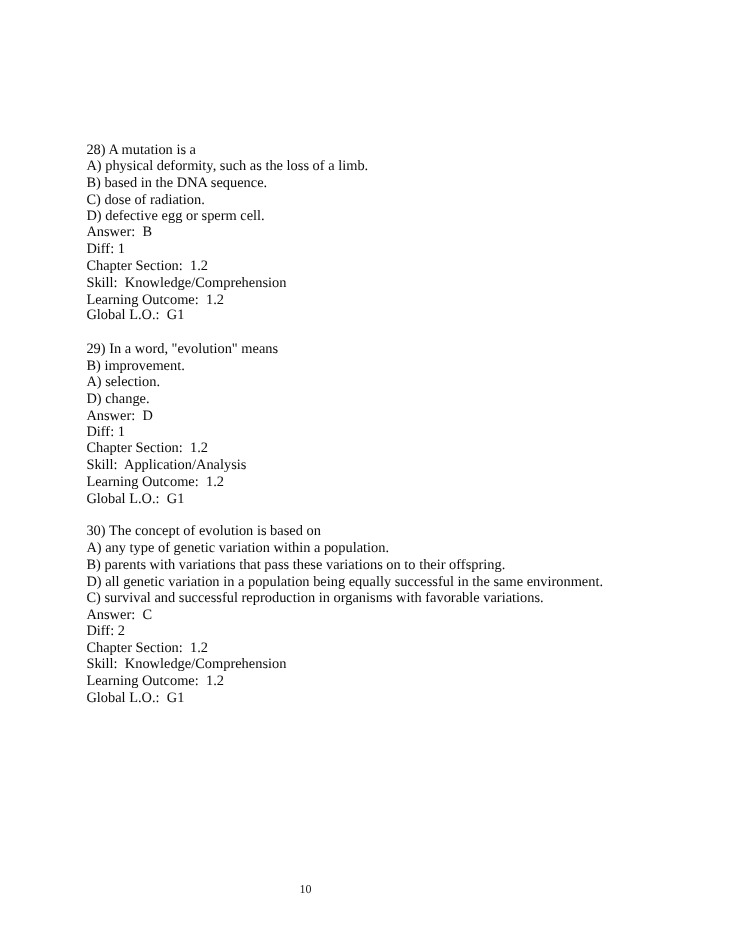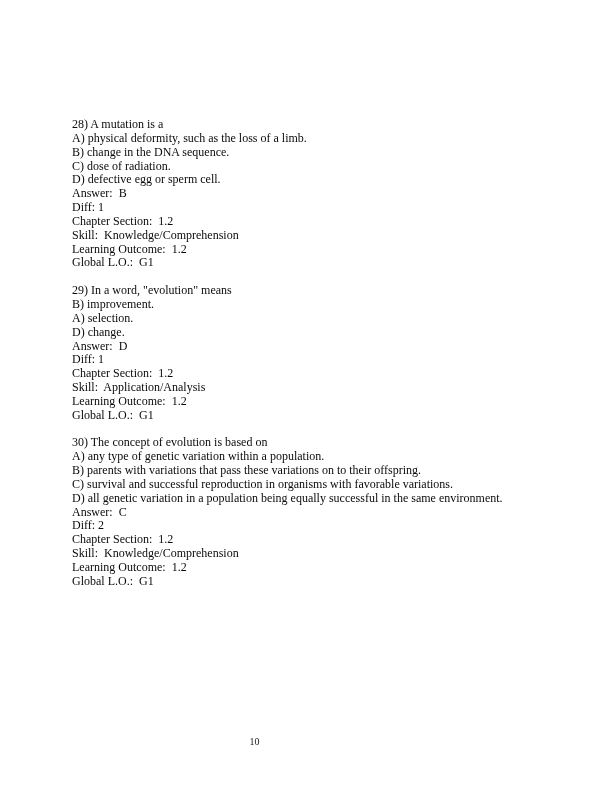--- a/index.html
+++ b/index.html
@@ -60,21 +60,21 @@
 </head>
 <body>
 
 <div class="page">
 
   <div class="content">
 
     <div class="question">
       <div class="line">28) A mutation is a</div>
       <div class="line">A) physical deformity, such as the loss of a limb.</div>
-      <div class="line">B) change in the DNA sequence.</div>
+      <div class="line">B) based in the DNA sequence.</div>
       <div class="line">C) dose of radiation.</div>
       <div class="line">D) defective egg or sperm cell.</div>
       <div class="line">Answer:  B</div>
       <div class="line">Diff: 1</div>
       <div class="line">Chapter Section:  1.2</div>
       <div class="line">Skill:  Knowledge/Comprehension</div>
       <div class="line">Learning Outcome:  1.2</div>
       <div class="line">Global L.O.:  G1</div>
     </div>
 
@@ -88,22 +88,22 @@
       <div class="line">Chapter Section:  1.2</div>
       <div class="line">Skill:  Application/Analysis</div>
       <div class="line">Learning Outcome:  1.2</div>
       <div class="line">Global L.O.:  G1</div>
     </div>
 
     <div class="question">
       <div class="line">30) The concept of evolution is based on</div>
       <div class="line">A) any type of genetic variation within a population.</div>
       <div class="line">B) parents with variations that pass these variations on to their offspring.</div>
+      <div class="line">D) all genetic variation in a population being equally successful in the same environment.</div>
       <div class="line">C) survival and successful reproduction in organisms with favorable variations.</div>
-      <div class="line">D) all genetic variation in a population being equally successful in the same environment.</div>
       <div class="line">Answer:  C</div>
       <div class="line">Diff: 2</div>
       <div class="line">Chapter Section:  1.2</div>
       <div class="line">Skill:  Knowledge/Comprehension</div>
       <div class="line">Learning Outcome:  1.2</div>
       <div class="line">Global L.O.:  G1</div>
     </div>
 
   </div>
 

